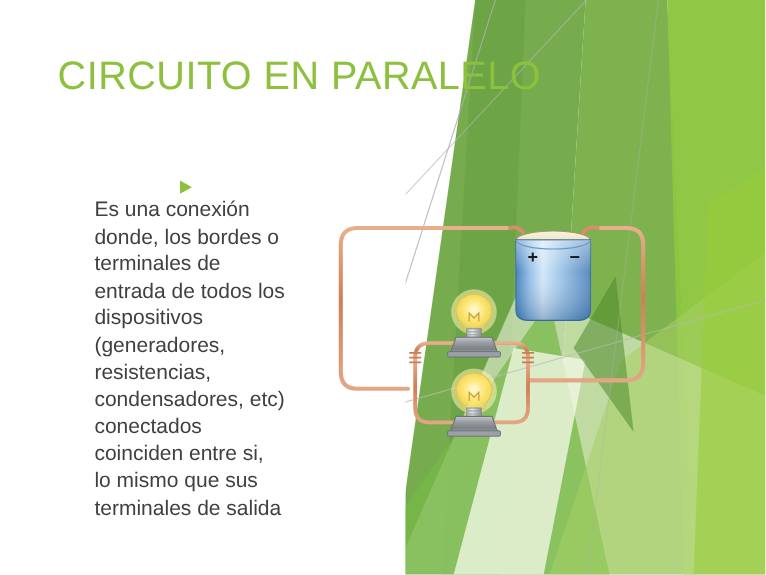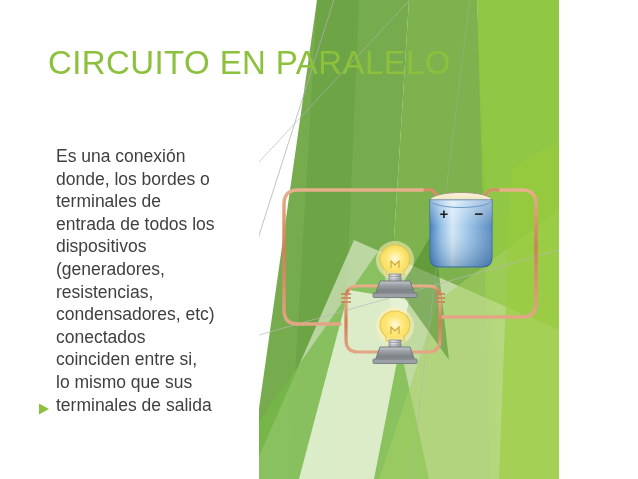--- a/index.html
+++ b/index.html
@@ -4,25 +4,24 @@
 <style>
   html, body {
     margin: 0; padding: 0;
     background: #ffffff;
   }
   body {
     font-family: "Liberation Sans", sans-serif;
   }
   #slide {
     position: relative;
-    width: 523px;
+    width: 638px;
     height: 479px;
     background: #ffffff;
     overflow: hidden;
-    padding-left: 36px;
   }
 
   
   #decor {
     position: absolute;
     top: 0; right: 0;
     width: 300px;
     height: 479px;
     pointer-events: none;
   }
@@ -42,21 +41,22 @@
 
   
   #body-block {
     position: absolute;
     left: 38px;
     top: 145px;
     width: 240px;
   }
   .bullet-row {
     display: flex;
-    align-items: flex-end;
+    align-items: center;
+    flex-direction: column;
   }
   .bullet-marker {
     flex: 0 0 auto;
     width: 18px;
     padding-top: 5px;
   }
   .bullet-marker svg { display: block; }
   .bullet-text {
     flex: 1 1 auto;
     font-size: 17.5px;

